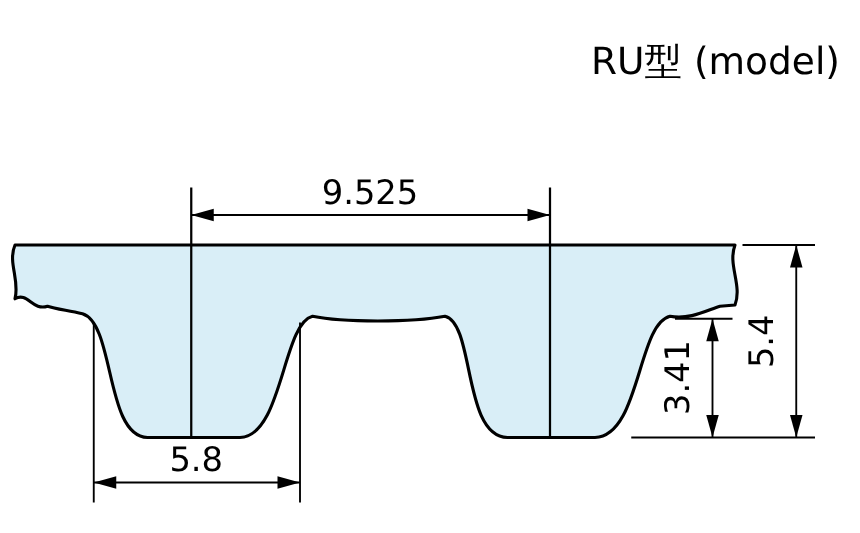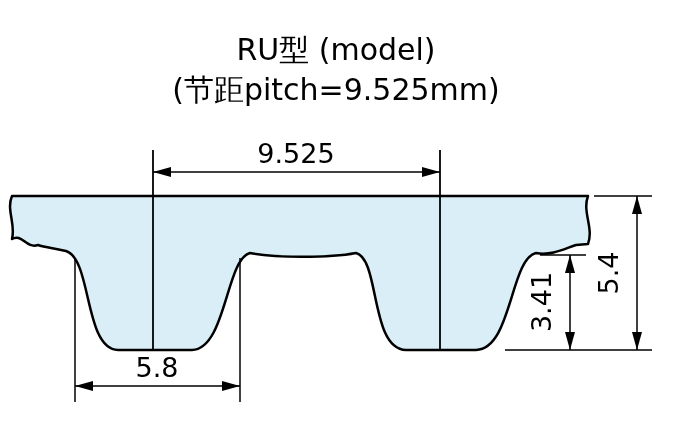--- a/index.html
+++ b/index.html
@@ -14,21 +14,21 @@
     background: #ffffff;
     overflow: hidden;
     font-family: "DejaVu Sans", "Liberation Sans", sans-serif;
     color: #000000;
   }
   .title-block {
     position: absolute;
     top: 30px;
     left: 0;
     width: 672px;
-    text-align: center;
+    text-align: right;
     font-size: 30px;
     line-height: 40px;
     font-weight: 400;
     color: #000000;
   }
   .drawing {
     position: absolute;
     top: 0;
     left: 0;
   }
@@ -38,21 +38,20 @@
     fill: #000000;
   }
 </style>
 </head>
 <body>
 
 <div class="canvas">
 
   <div class="title-block">
     <div>RU型 (model)</div>
-    <div>(节距pitch=9.525mm)</div>
   </div>
 
   <svg class="drawing" width="688" height="426" viewBox="0 0 688 426">
 
     <path stroke="#000000" stroke-width="2.5" stroke-linejoin="round" d="M 12,196
              L 588,196
              C 582,212 594,228 588,244
              L 576,245
              C 566,248 552,256 536,253
              C 510,259 512,349 476,350

